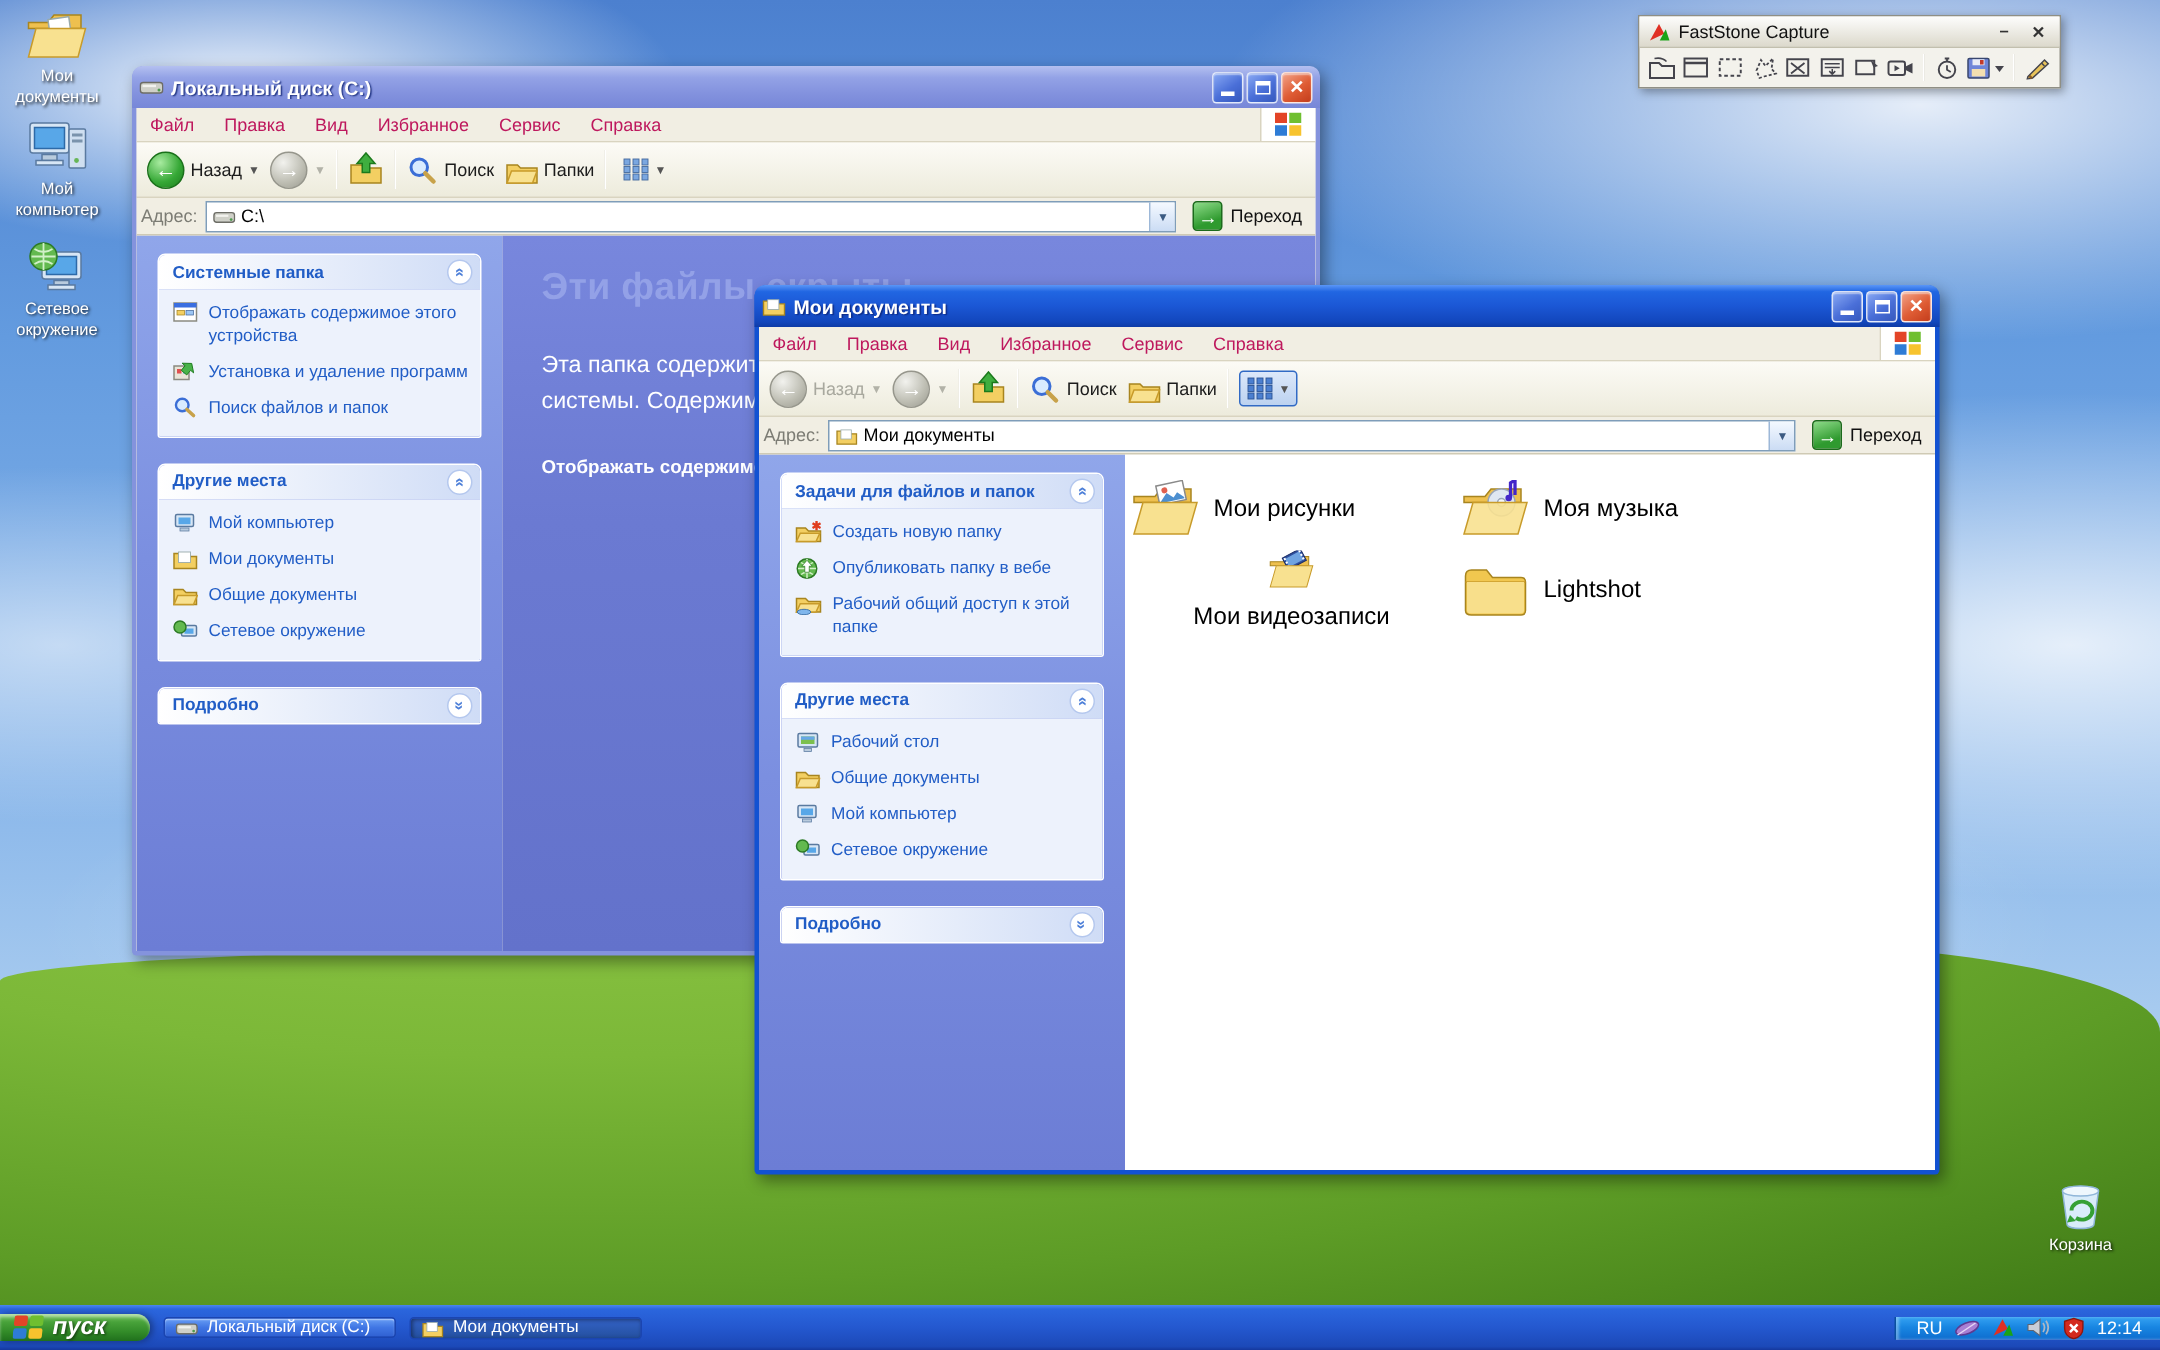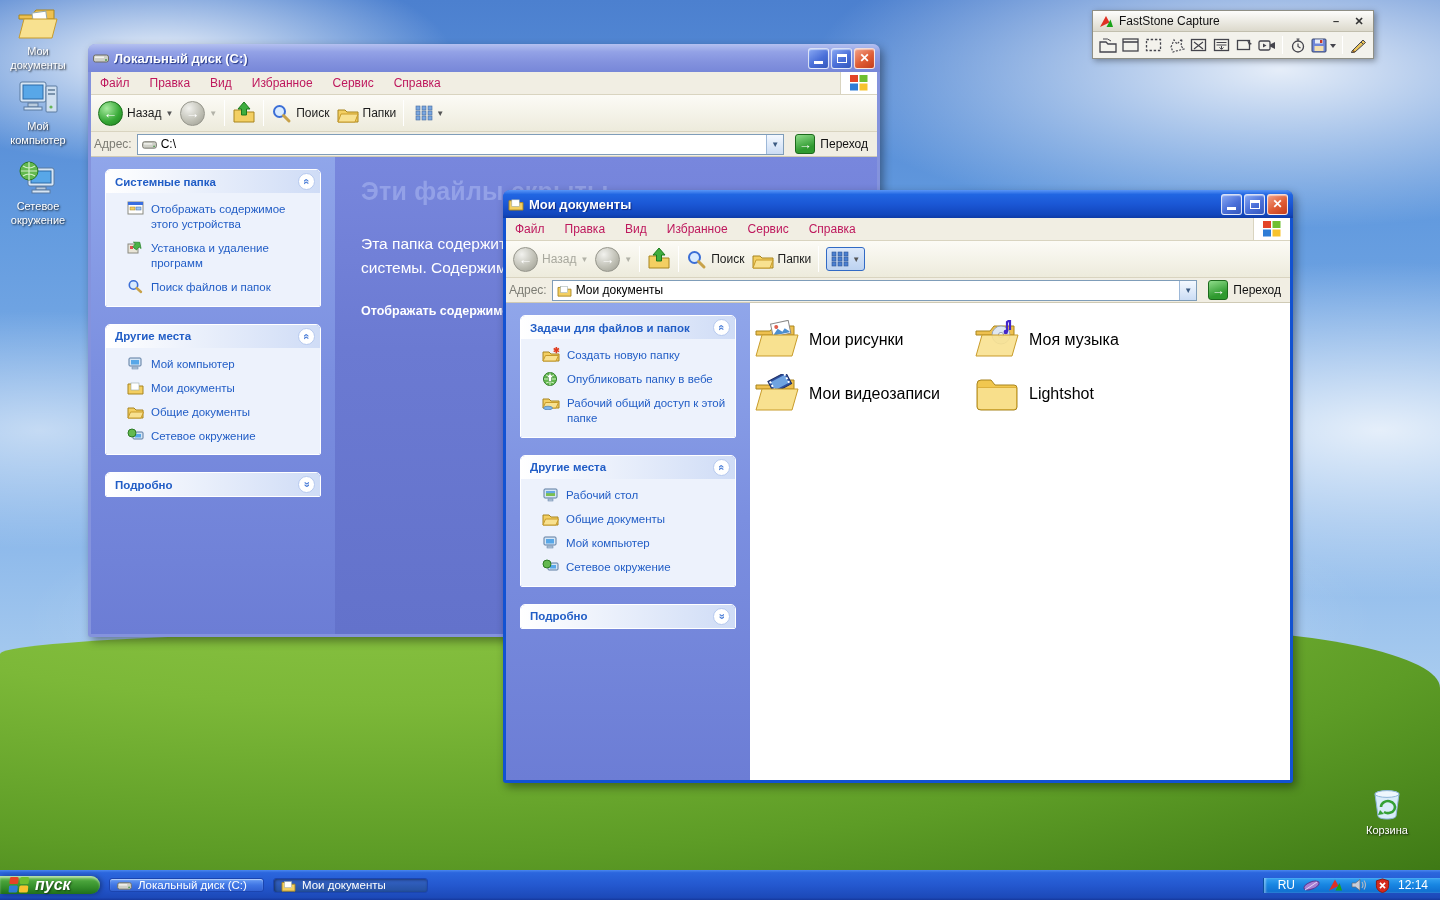--- a/index.html
+++ b/index.html
@@ -83,21 +83,21 @@
       background:linear-gradient(180deg,#90a6ea 0%, #7b8fe0 45%, #6c7dd5 100%); }
   .panel { margin-bottom:17px; border:1px solid #fff; border-radius:5px 5px 2px 2px; overflow:hidden; }
   .panel-h { height:23px; background:linear-gradient(90deg,#ffffff 0%,#cfdcf6 100%);
       display:flex; align-items:center; justify-content:space-between; padding:0 5px 0 9px;
       color:#215dc6; font-weight:bold; font-size:11.5px; cursor:pointer; }
   .chev { width:17px; height:17px; border-radius:50%; background:#fff; border:1px solid #b5c8ee;
       display:grid; place-items:center; color:#4d7fd8; font-size:11px; font-weight:bold; }
   .chev span { display:inline-block; line-height:1; }
   .up span   { transform:rotate(90deg); }
   .down span { transform:rotate(-90deg); }
-  .panel-b { background:#edf2fc; padding:9px 6px 11px 21px; display:flex; flex-direction:column; gap:9px; }
+  .panel-b { background:#edf2fc; padding:9px 6px 11px 9px; display:flex; flex-direction:column; gap:9px; }
   .pitem { display:flex; align-items:flex-start; gap:7px; color:#215dc6; font-size:11.5px; line-height:1.3; cursor:pointer; }
   .pitem svg { flex:0 0 auto; margin-top:-1px; }
 
   .content-c { flex:1; background:linear-gradient(180deg,#7887dd 0%, #6b7ad2 40%, #6372cb 100%);
       color:#fff; padding:20px 0 0 26px; overflow:hidden; }
   .content-c h1 { font-size:25px; font-weight:bold; color:#93a1e7; letter-spacing:.2px; white-space:nowrap; }
   .content-c .cbody { margin-top:26px; font-size:15.5px; line-height:1.55; width:520px; }
   .content-c .clink { margin-top:24px; font-size:12.5px; font-weight:bold; cursor:pointer; }
 
   .content-docs { flex:1; background:#fff; position:relative; overflow:hidden; }
@@ -580,21 +580,21 @@
           <svg width="46" height="40" viewBox="0 0 46 40">
             <path d="M2 11 L16 11 L20 6 L40 6 L40 15 L2 15 Z" fill="#eec04f" stroke="#a8851f"></path>
             <circle cx="27" cy="15" r="9" fill="#dfe7f2" stroke="#98a4b8"></circle>
             <circle cx="27" cy="15" r="2.6" fill="#f4f7fb" stroke="#98a4b8"></circle>
             <path d="M33 12 V2 l3 -2 v10" stroke="#4326c9" stroke-width="2.2" fill="none"></path>
             <circle cx="31.8" cy="12" r="2.2" fill="#4326c9"></circle>
             <path d="M2 36 L8 15 L44 15 L38 36 Z" fill="#f8e190" stroke="#c89b2a" fill-opacity=".9"></path>
           </svg>
           <span>Моя музыка</span>
         </div>
-        <div class="tile" style="left:4px;top:64px;">
+        <div class="tile" style="left:4px;top:64px;flex-direction:column;">
           <svg width="46" height="40" viewBox="0 0 46 40">
             <path d="M2 11 L16 11 L20 6 L40 6 L40 15 L2 15 Z" fill="#eec04f" stroke="#a8851f"></path>
             <g transform="rotate(-28 26 9)">
               <rect x="16" y="2" width="20" height="13" fill="#2e4f9e" stroke="#1c2f66"></rect>
               <rect x="18" y="4" width="16" height="9" fill="#6fa3e0"></rect>
               <rect x="16.8" y="3" width="2" height="2" fill="#fff"></rect>
                 <rect x="16.8" y="7" width="2" height="2" fill="#fff"></rect>
               <rect x="16.8" y="11" width="2" height="2" fill="#fff"></rect>
                 <rect x="33.2" y="3" width="2" height="2" fill="#fff"></rect>
               <rect x="33.2" y="7" width="2" height="2" fill="#fff"></rect>

